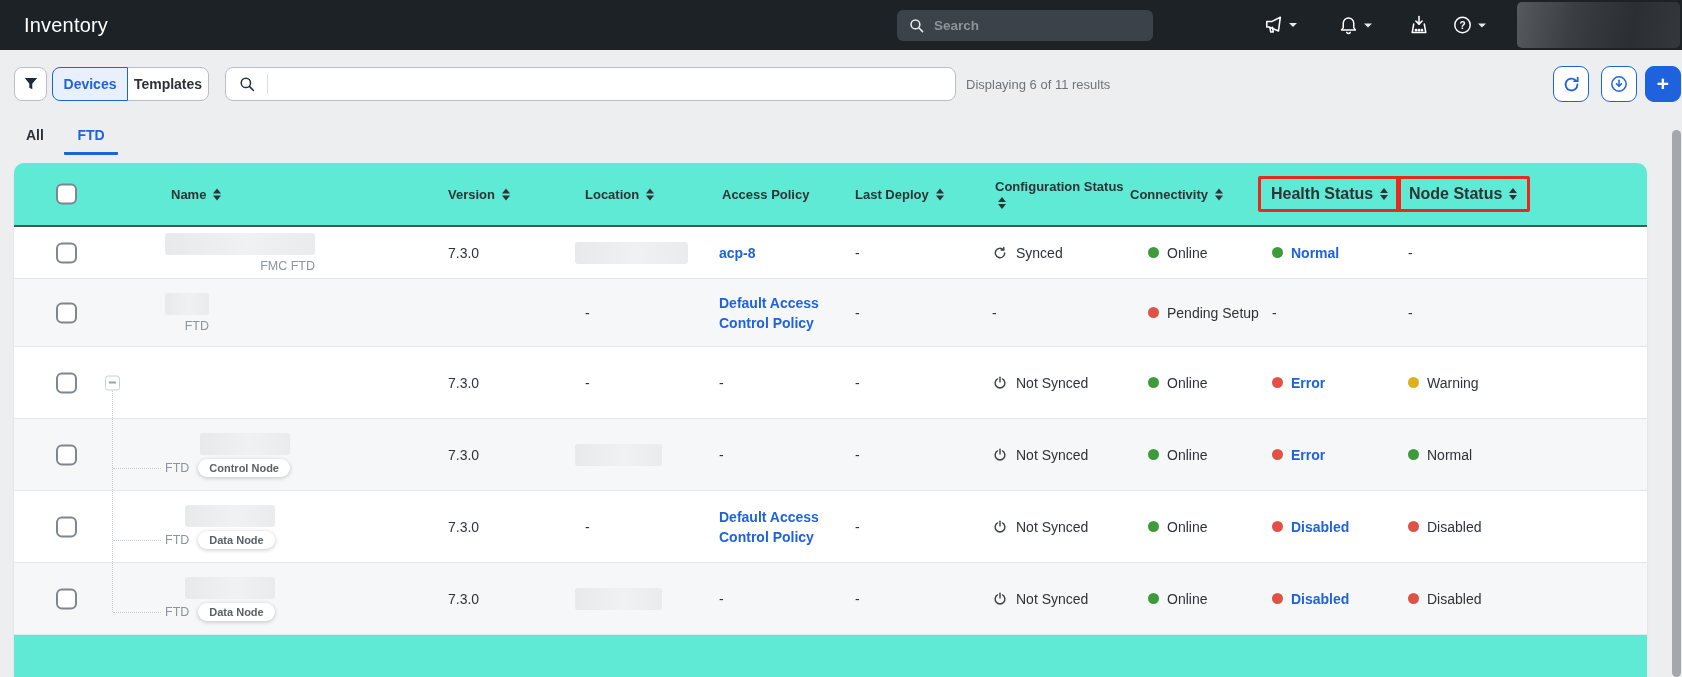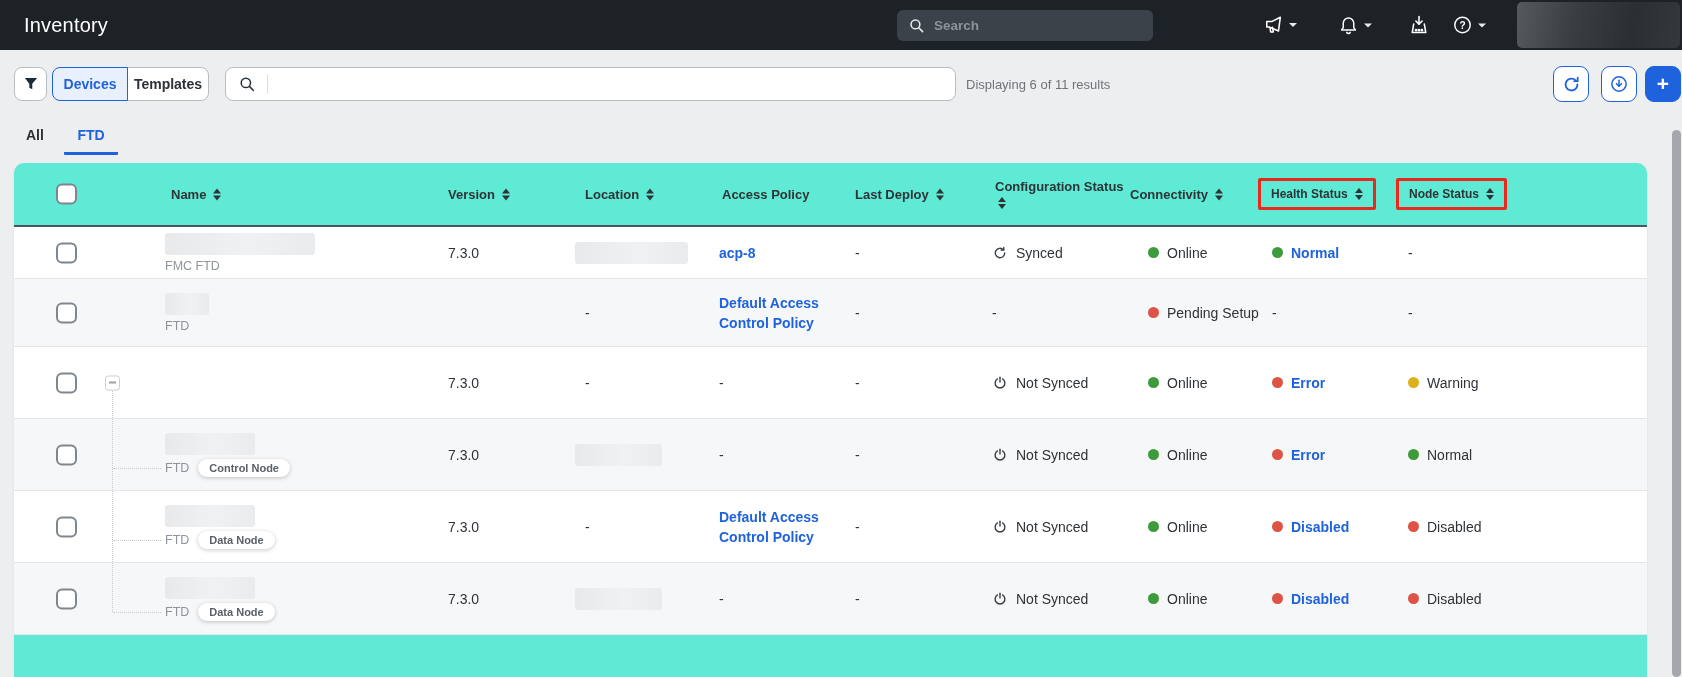--- a/index.html
+++ b/index.html
@@ -70,34 +70,34 @@
     align-items:center; gap:7px; font-size:13px; font-weight:bold; color:#2e3338;
     white-space:nowrap; }
   .hc.colstack { flex-direction:column; align-items:flex-start; gap:3px; }
   .sort { display:inline-flex; flex-direction:column; gap:2px; }
   .sort i { display:block; width:0; height:0; border-left:4px solid transparent;
     border-right:4px solid transparent; }
   .sort .up { border-bottom:5px solid #2e3338; }
   .sort .dn { border-top:5px solid #2e3338; }
   .hlbox { position:absolute; top:50%; transform:translateY(-50%);
     border:3px solid var(--hl); border-radius:2px; padding:6px 10px; }
-  .hlbox .hin { display:flex; align-items:center; gap:7px; font-size:12px;
+  .hlbox .hin { display:flex; align-items:center; gap:7px; font-size:16px;
     font-weight:bold; color:#2e3338; white-space:nowrap; }
 
   .trow { position:relative; border-bottom:1px solid #e4e6e9; background:#fff; }
   .trow.alt { background:#f6f7f8; }
   .rc { position:absolute; top:50%; transform:translateY(-50%); display:flex;
     align-items:center; gap:8px; font-size:14px; color:#2e3338; }
   .cbx { width:21px; height:21px; border:2px solid #7e868e; border-radius:6px;
     background:#fff; cursor:pointer; }
   .expand { width:15px; height:15px; border:1px solid #c9cfd4; border-radius:3px;
     background:#fff; align-items:center; justify-content:center; cursor:pointer;
     display:flex; }
   .minus { width:7px; height:1.5px; background:#9aa1a8; display:block; }
-  .nameblock { flex-direction:column; align-items:flex-start; gap:4px; }
+  .nameblock { flex-direction:column; align-items:flex-end; gap:4px; }
   .blur { height:22px; border-radius:3px;
     background:linear-gradient(90deg,#e7e9eb 0%,#f0f1f3 55%,#e9ebed 100%); }
   .locblur { position:absolute; top:50%; transform:translateY(-50%); }
   .subrow { display:flex; align-items:center; gap:9px; }
   .typelabel { font-size:12.5px; color:#8d949b; }
   .badge { background:#fff; border-radius:11px; padding:3px 11px; font-size:11px;
     font-weight:600; color:#5a6168; box-shadow:0 1px 4px rgba(0,0,0,.22);
     white-space:nowrap; }
   .acplink { color:var(--accent); font-weight:600; width:118px; line-height:1.45;
     cursor:pointer; display:block; top:50%; }

